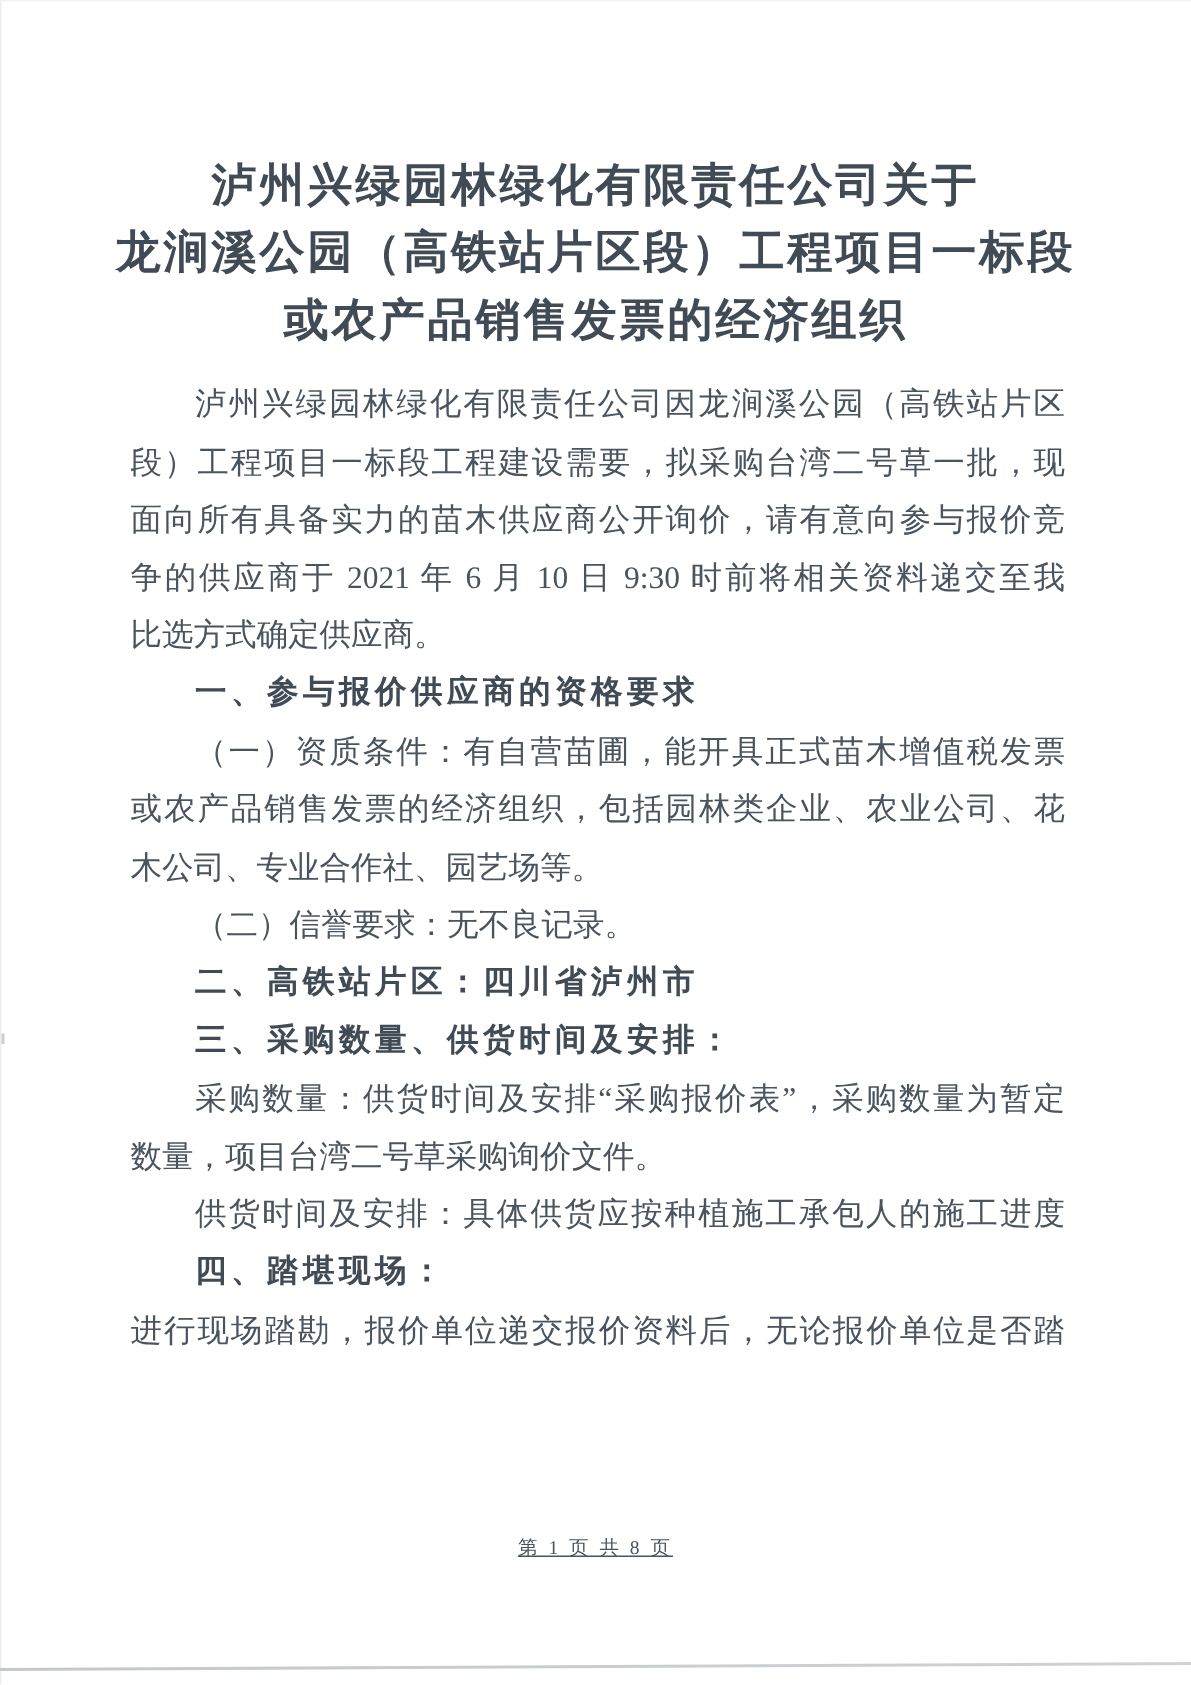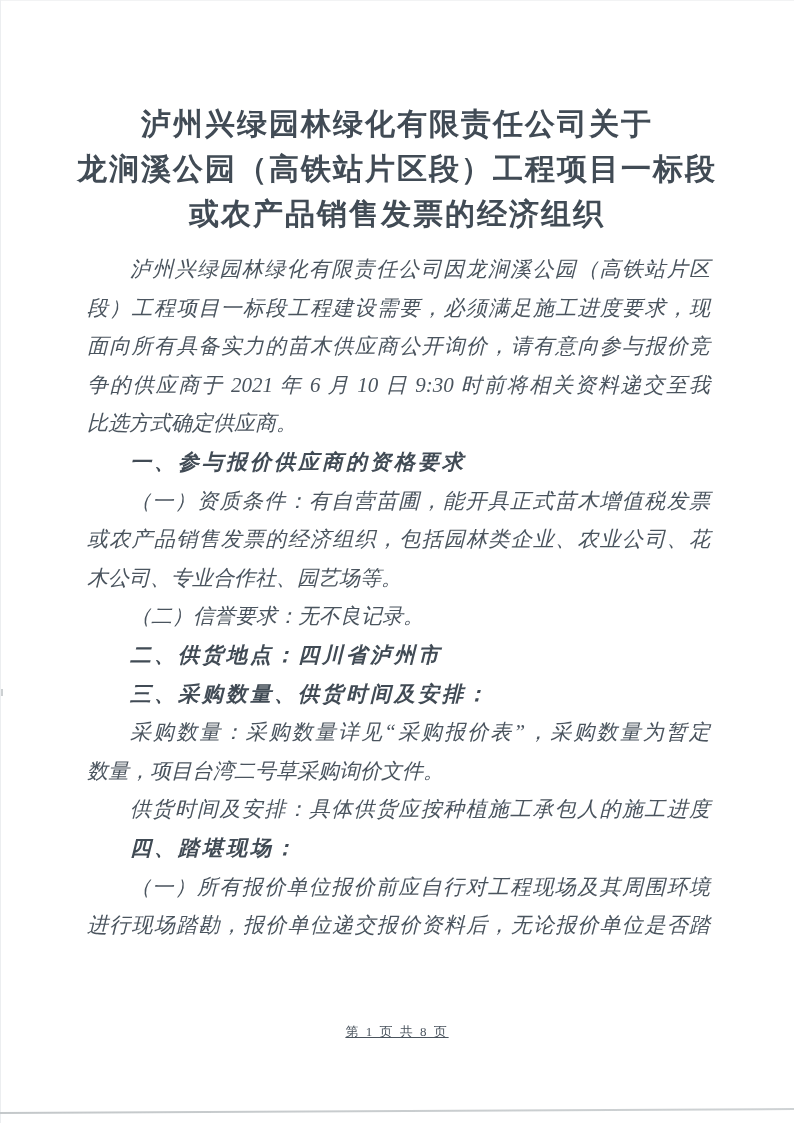--- a/index.html
+++ b/index.html
@@ -34,21 +34,20 @@
     position: absolute;
     top: 250px;
     left: 87px;
     width: 623px;
     font-size: 21px;
     line-height: 38.6px;
   }
   .line {
     min-height: 38.6px;
     white-space: normal;
-    font-style: italic;
   }
   .indent { text-indent: 43px; }
   .stretch {
     text-align: justify;
     text-align-last: justify;
   }
   .bold {
     font-family: "Liberation Sans", "DejaVu Sans", sans-serif;
     font-weight: 700;
     letter-spacing: 3px;
@@ -87,34 +86,33 @@
 <body>
 
 <div class="page">
   <header class="title" id="doc-title">
       <div class="title-line">泸州兴绿园林绿化有限责任公司关于</div>
       <div class="title-line">龙涧溪公园（高铁站片区段）工程项目一标段</div>
       <div class="title-line">或农产品销售发票的经济组织</div>
     </header>
   <main class="body" id="doc-body">
       <div class="line indent stretch">泸州兴绿园林绿化有限责任公司因龙涧溪公园（高铁站片区</div>
-      <div class="line stretch">段）工程项目一标段工程建设需要，必须满足施工进度要求，现</div>
+      <div class="line stretch">段）工程项目一标段工程建设需要，拟采购台湾二号草一批，现</div>
       <div class="line stretch">面向所有具备实力的苗木供应商公开询价，请有意向参与报价竞</div>
       <div class="line stretch">争的供应商于 2021 年 6 月 10 日 9:30 时前将相关资料递交至我</div>
       <div class="line">比选方式确定供应商。</div>
       <div class="line indent bold">一、参与报价供应商的资格要求</div>
       <div class="line indent stretch">（一）资质条件：有自营苗圃，能开具正式苗木增值税发票</div>
       <div class="line stretch">或农产品销售发票的经济组织，包括园林类企业、农业公司、花</div>
       <div class="line">木公司、专业合作社、园艺场等。</div>
       <div class="line indent">（二）信誉要求：无不良记录。</div>
-      <div class="line indent bold">二、供货地点：四川省泸州市</div>
+      <div class="line indent bold">二、高铁站片区：四川省泸州市</div>
       <div class="line indent bold">三、采购数量、供货时间及安排：</div>
-      <div class="line indent stretch">采购数量：采购数量详见“采购报价表”，采购数量为暂定</div>
+      <div class="line indent stretch">采购数量：供货时间及安排“采购报价表”，采购数量为暂定</div>
       <div class="line">数量，项目台湾二号草采购询价文件。</div>
       <div class="line indent stretch">供货时间及安排：具体供货应按种植施工承包人的施工进度</div>
       <div class="line indent bold">四、踏堪现场：</div>
-      <div class="line indent stretch">（一）所有报价单位报价前应自行对工程现场及其周围环境</div>
       <div class="line stretch">进行现场踏勘，报价单位递交报价资料后，无论报价单位是否踏</div>
     </main>
   <div class="footer">第 1 页 共 8 页</div>
   <div class="scan-edge"></div>
   <div class="speck"></div>
 </div>
 
 </body></html>

